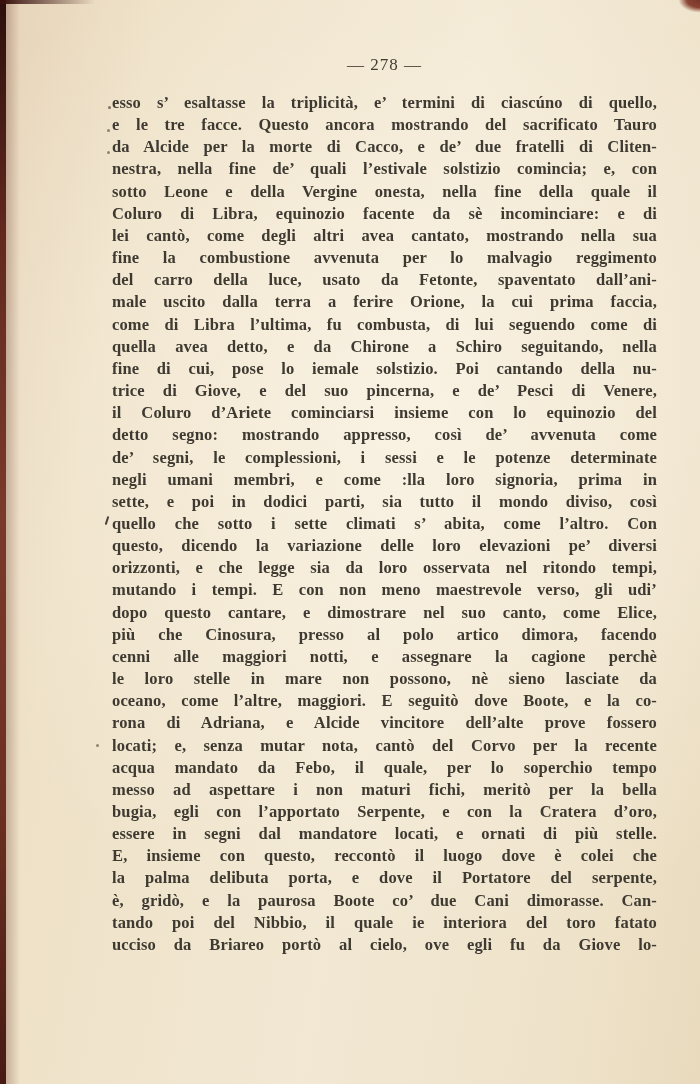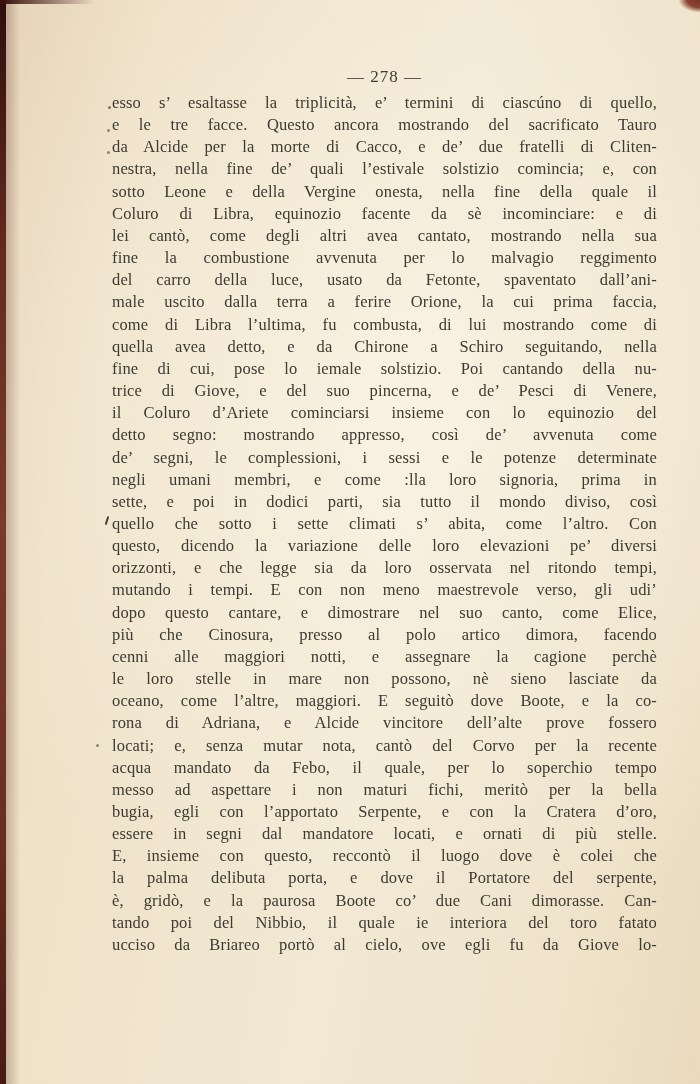--- a/index.html
+++ b/index.html
@@ -26,36 +26,37 @@
   }
   .edge-top {
     position: absolute; left: 0; top: 0; width: 95px; height: 4px;
     background: linear-gradient(to right, #38120f, rgba(56,18,15,0));
   }
   .corner-top-right {
     position: absolute; right: 0; top: 0; width: 24px; height: 13px;
     background: radial-gradient(120% 130% at 100% 0%, #76352a 0%, #8a4434 45%, rgba(138,68,52,0) 75%);
   }
   .page-number {
-    position: absolute; left: 112px; top: 67px; width: 545px;
+    position: absolute; left: 112px; top: 55px; width: 545px;
     text-align: center;
     font-size: 17px; letter-spacing: 1px;
     color: #423d34;
   }
   .text-block {
     position: absolute; left: 112px; top: 92px; width: 545px;
     color: #3e3a31;
     font-size: 16.5px;
     line-height: 22.15px;
     letter-spacing: 0.15px;
   }
   .line {
     text-align: justify;
     text-align-last: justify;
     white-space: normal;
+    font-weight: bold;
   }
   .ink-mark {
     position: absolute; background: #4a443a; border-radius: 1px;
   }
   .mark-negli { left: 106px; top: 516px; width: 2px; height: 9px; transform: rotate(18deg); }
   .speck-1 { left: 108px; top: 106px; width: 3px; height: 3px; border-radius: 50%; opacity: .7; }
   .speck-2 { left: 107px; top: 129px; width: 3px; height: 3px; border-radius: 50%; opacity: .6; }
   .speck-3 { left: 107px; top: 151px; width: 3px; height: 3px; border-radius: 50%; opacity: .6; }
   .speck-4 { left: 96px;  top: 744px; width: 3px; height: 3px; border-radius: 50%; opacity: .6; }
 </style>
@@ -74,21 +75,21 @@
       <div class="line">esso s’ esaltasse la triplicità, e’ termini di ciascúno di quello,</div>
       <div class="line">e le tre facce. Questo ancora mostrando del sacrificato Tauro</div>
       <div class="line">da Alcide per la morte di Cacco, e de’ due fratelli di Cliten-</div>
       <div class="line">nestra, nella fine de’ quali l’estivale solstizio comincia; e, con</div>
       <div class="line">sotto Leone e della Vergine onesta, nella fine della quale il</div>
       <div class="line">Coluro di Libra, equinozio facente da sè incominciare: e di</div>
       <div class="line">lei cantò, come degli altri avea cantato, mostrando nella sua</div>
       <div class="line">fine la combustione avvenuta per lo malvagio reggimento</div>
       <div class="line">del carro della luce, usato da Fetonte, spaventato dall’ani-</div>
       <div class="line">male uscito dalla terra a ferire Orione, la cui prima faccia,</div>
-      <div class="line">come di Libra l’ultima, fu combusta, di lui mostrando come di</div>
+      <div class="line">come di Libra l’ultima, fu combusta, di lui seguendo come di</div>
       <div class="line">quella avea detto, e da Chirone a Schiro seguitando, nella</div>
       <div class="line">fine di cui, pose lo iemale solstizio. Poi cantando della nu-</div>
       <div class="line">trice di Giove, e del suo pincerna, e de’ Pesci di Venere,</div>
       <div class="line">il Coluro d’Ariete cominciarsi insieme con lo equinozio del</div>
       <div class="line">detto segno: mostrando appresso, così de’ avvenuta come</div>
       <div class="line">de’ segni, le complessioni, i sessi e le potenze determinate</div>
       <div class="line">negli umani membri, e come :lla loro signoria, prima in</div>
       <div class="line">sette, e poi in dodici parti, sia tutto il mondo diviso, così</div>
       <div class="line">quello che sotto i sette climati s’ abita, come l’altro. Con</div>
       <div class="line">questo, dicendo la variazione delle loro elevazioni pe’ diversi</div>

